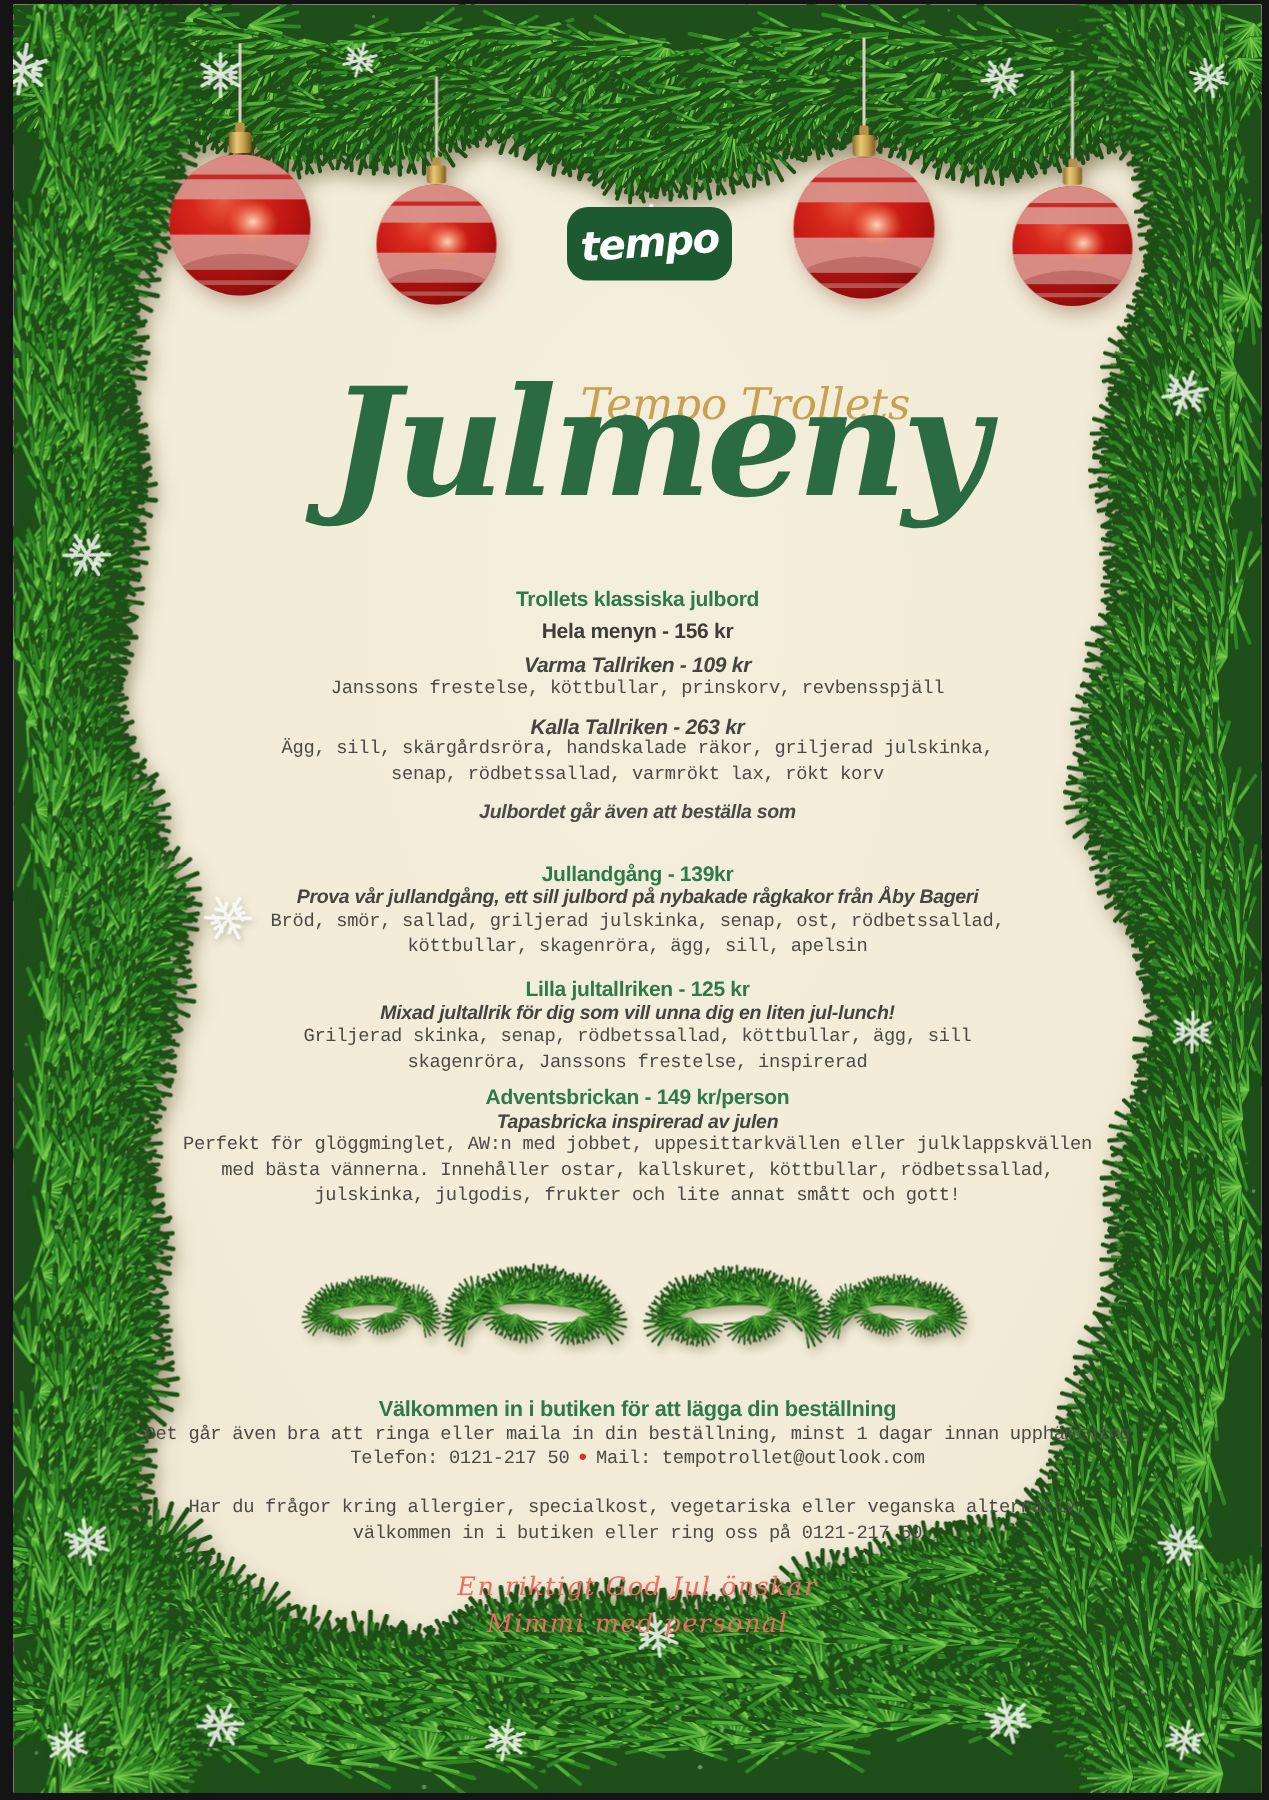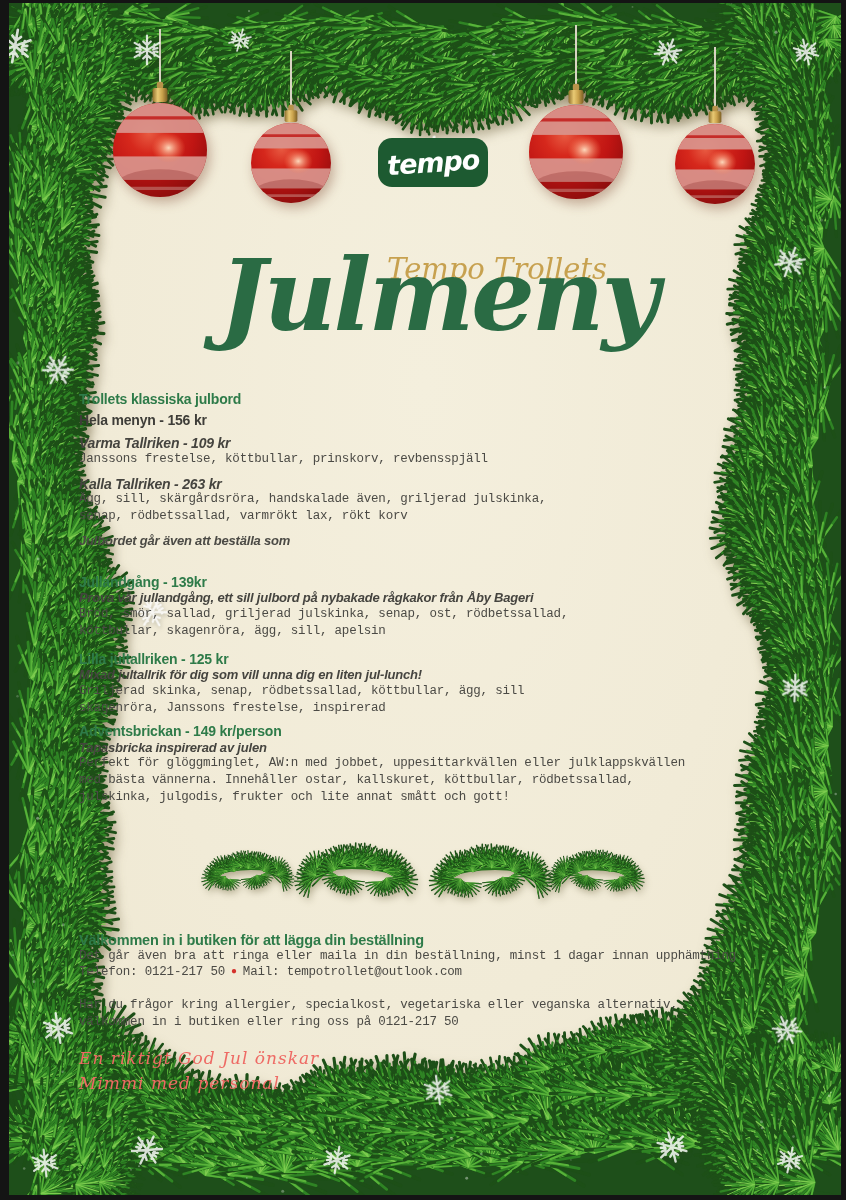--- a/index.html
+++ b/index.html
@@ -33,21 +33,21 @@
     position:absolute;top:249px;left:50%;transform:translateX(calc(-50% + 72px));
     font-family:"DejaVu Serif", serif;font-weight:normal;font-style:italic;
     font-size:29px;color:#c7a14f;white-space:nowrap;letter-spacing:0px;
   }
   .julmeny{
     position:absolute;top:240px;left:50%;transform:translateX(calc(-50% + 13px));
     font-family:"DejaVu Serif", serif;font-weight:bold;font-style:italic;
     font-size:100px;line-height:1.05;color:#2a6b44;letter-spacing:-3px;white-space:nowrap;
   }
   .line{
-    position:absolute;left:70px;right:70px;text-align:left;
+    position:absolute;left:70px;right:70px;text-align:center;
     letter-spacing:-0.2px;white-space:nowrap;
   }
   .green-h{color:#2e7b49;font-weight:bold;font-size:14px;}
   .dark-b{color:#3e3d38;font-weight:bold;font-size:14px;}
   .price{color:#45443f;font-weight:bold;font-style:italic;font-size:14px;}
   .tag{color:#45443f;font-weight:bold;font-style:italic;font-size:13px;}
   .bodytxt{color:#4b4a45;font-size:12.5px;font-family:Liberation Mono, monospace;}
   .notetxt{color:#4b4a45;font-weight:600;font-style:italic;font-size:13px;}
   .sig{
     font-family:"DejaVu Serif", serif;font-style:italic;
@@ -723,21 +723,21 @@
   <div class="kicker">Tempo Trollets</div>
   <div class="julmeny">Julmeny</div>
 
   <div class="line green-h" style="top:388px">Trollets klassiska julbord</div>
   <div class="line dark-b" style="top:409px">Hela menyn - 156 kr</div>
 
   <div class="line price" style="top:432px">Varma Tallriken - 109 kr</div>
   <div class="line bodytxt" style="top:449px">Janssons frestelse, köttbullar, prinskorv, revbensspjäll</div>
 
   <div class="line price" style="top:473px">Kalla Tallriken - 263 kr</div>
-  <div class="line bodytxt" style="top:489px">Ägg, sill, skärgårdsröra, handskalade även, griljerad julskinka,</div>
+  <div class="line bodytxt" style="top:489px">Ägg, sill, skärgårdsröra, handskalade räkor, griljerad julskinka,</div>
   <div class="line bodytxt" style="top:506px">senap, rödbetssallad, varmrökt lax, rökt korv</div>
 
   <div class="line notetxt" style="top:530px">Julbordet går även att beställa som</div>
 
   <div class="line green-h" style="top:571px">Jullandgång - 139kr</div>
   <div class="line tag" style="top:587px">Prova vår jullandgång, ett sill julbord på nybakade rågkakor från Åby Bageri</div>
   <div class="line bodytxt" style="top:604px">Bröd, smör, sallad, griljerad julskinka, senap, ost, rödbetssallad,</div>
   <div class="line bodytxt" style="top:621px">köttbullar, skagenröra, ägg, sill, apelsin</div>
 
   <div class="line green-h" style="top:648px">Lilla jultallriken - 125 kr</div>

